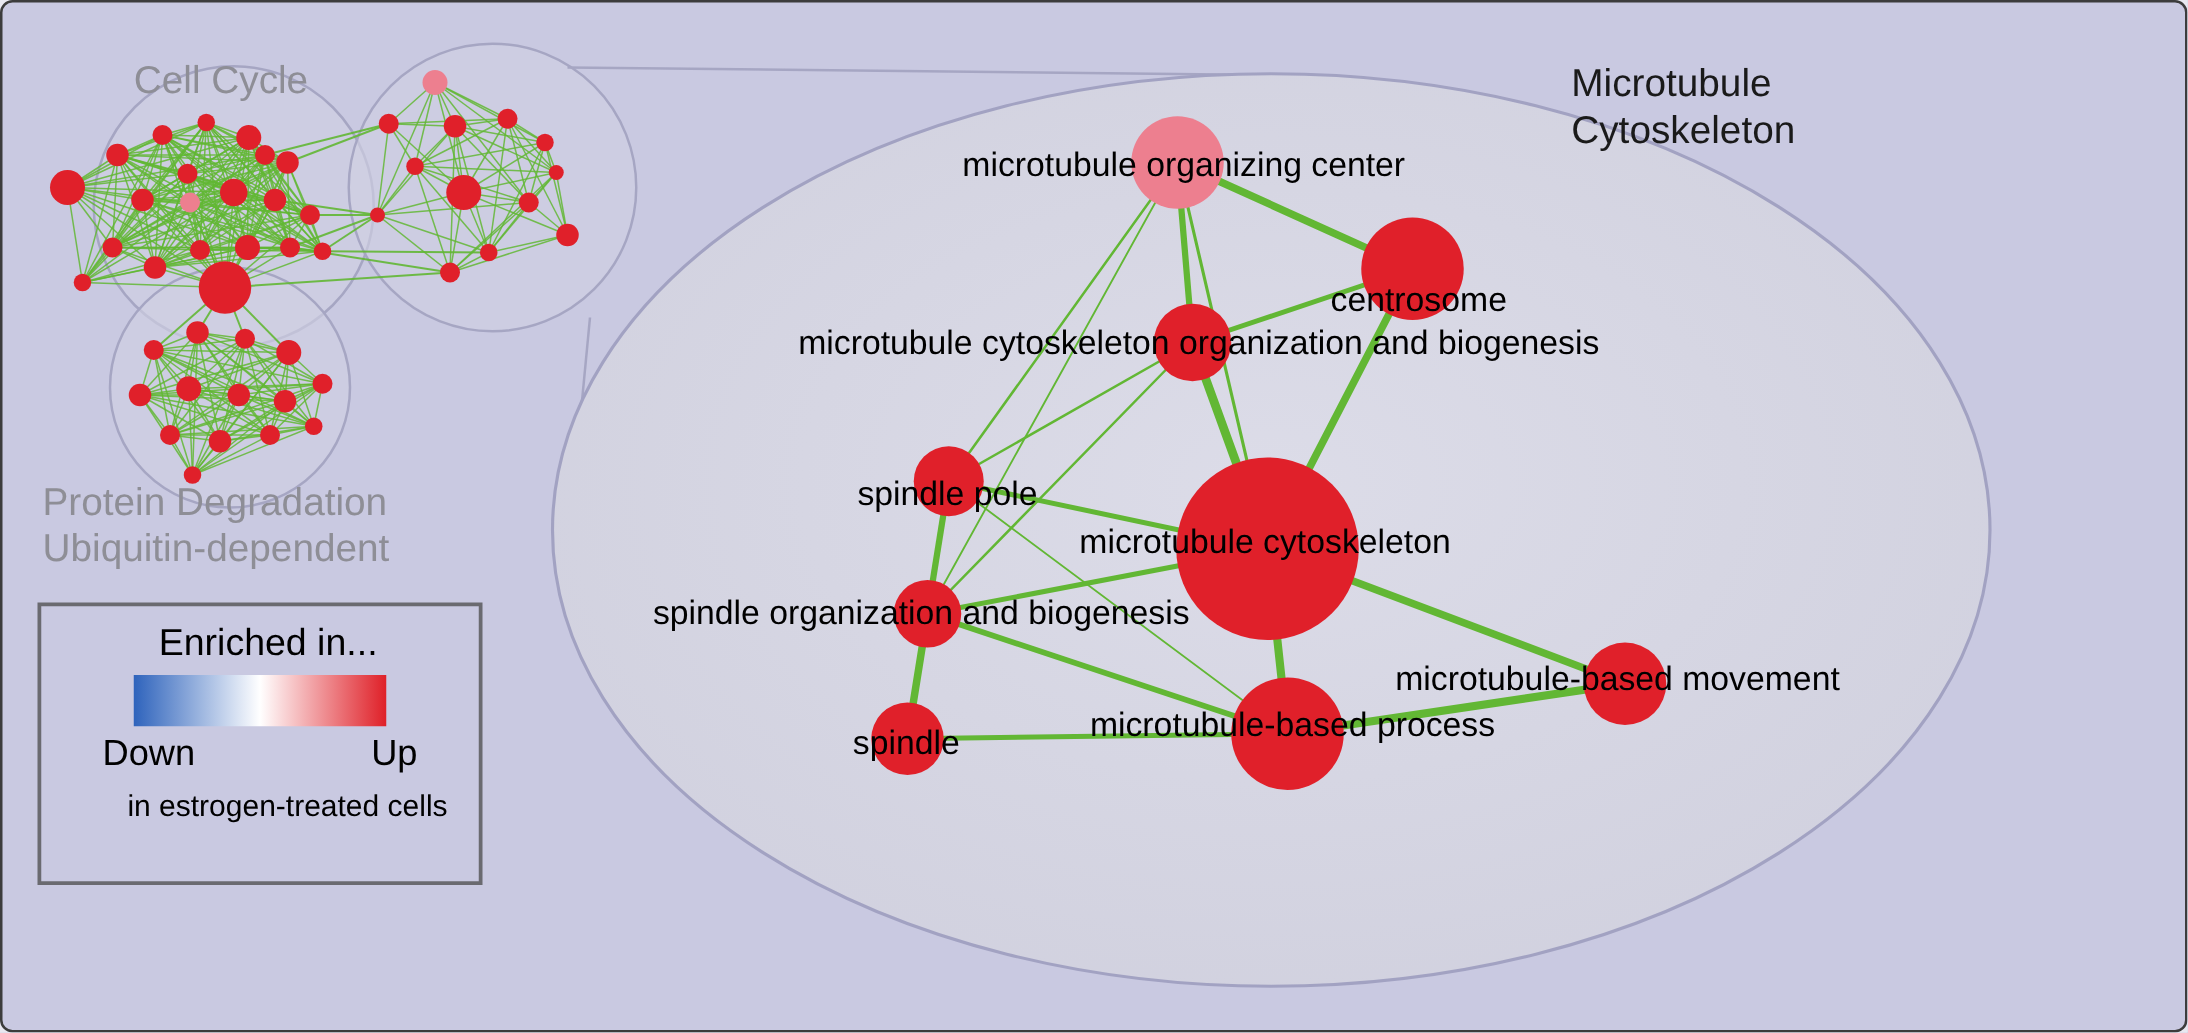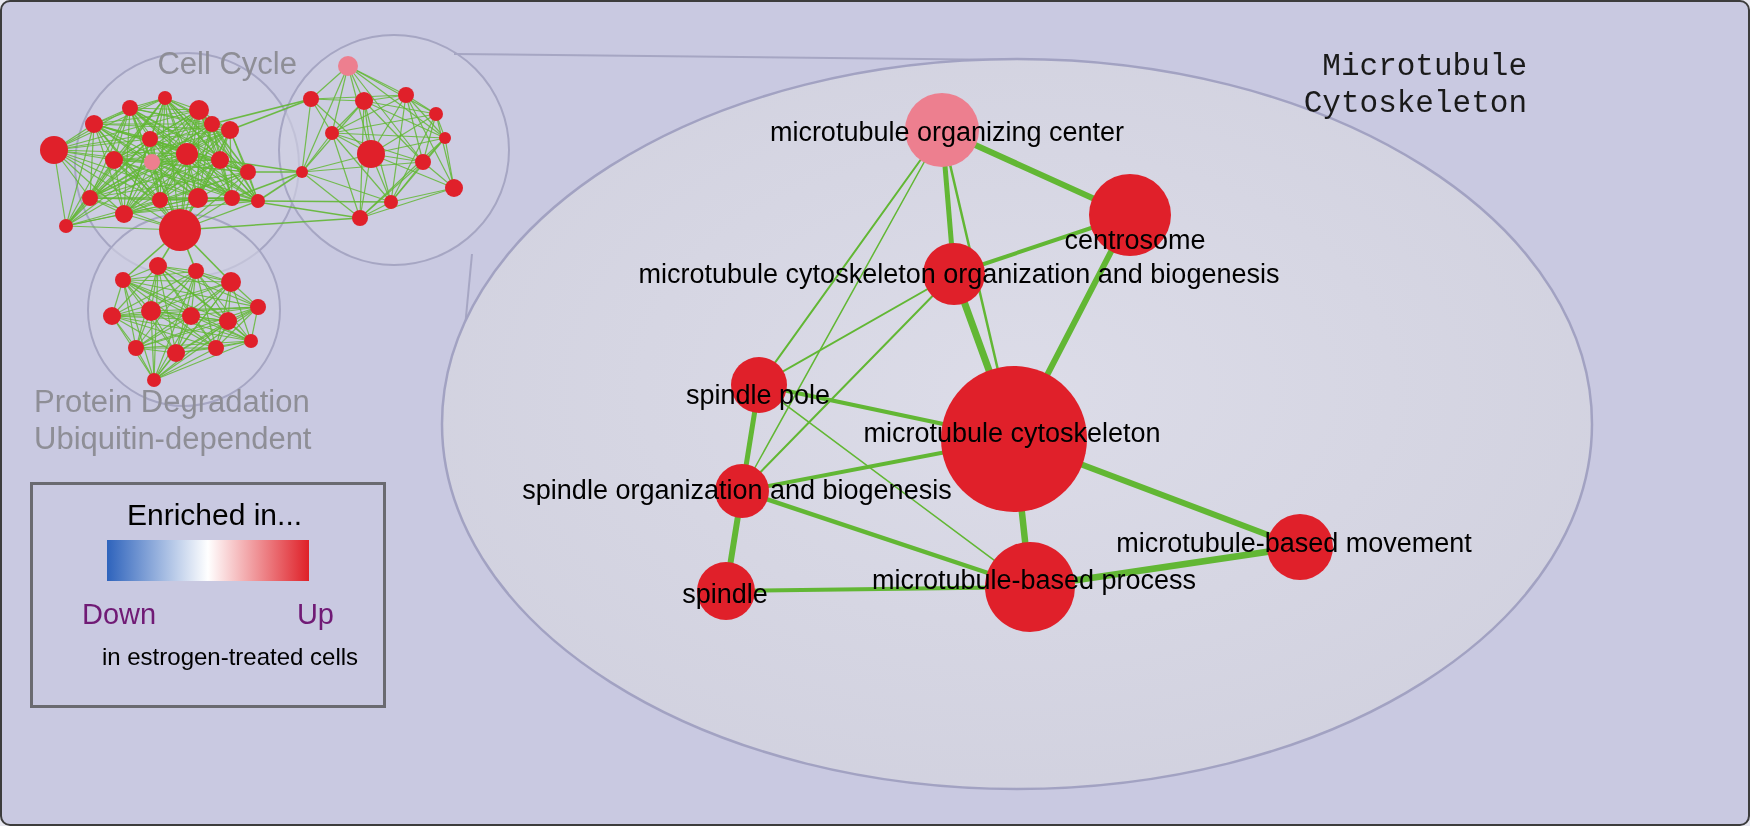--- a/index.html
+++ b/index.html
@@ -9,31 +9,31 @@
     background:#c9c9e1;
     border:2px solid #3c3c3c;
     border-radius:10px;
     overflow:hidden;
     font-family:"Liberation Sans", sans-serif;
     box-sizing:border-box;
   }
   #net-svg{position:absolute;left:0;top:0;}
   .overlay-label{position:absolute;color:#000;}
   .gray-label{color:#8e8e96;font-size:31px;line-height:1.18;}
-  .center-text{text-align:right;}
-  .title-label{font-size:31px;line-height:1.2;color:#1a1a1a;font-family:Liberation Mono, monospace;}
+  .center-text{text-align:left;}
+  .title-label{font-size:31px;line-height:1.2;color:#1a1a1a;}
   .legend-box{
     position:absolute;left:28px;top:480px;width:356px;height:226px;
     border:3px solid #6a6a70;background:transparent;box-sizing:border-box;
   }
   .legend-title{margin-top:13px;text-align:center;font-size:30px;color:#000;padding-left:13px;}
   .legend-bar{width:202px;height:41px;margin:8px auto 0 auto;
     background:linear-gradient(90deg,#2e63bc 0%,#ffffff 50%,#df2028 100%);}
-  .legend-ends{width:252px;margin:17px auto 0 auto;display:flex;justify-content:space-between;
-    font-size:29px;color:#701a75;gap:12px;}
+  .legend-ends{width:252px;margin:6px auto 0 auto;display:flex;justify-content:space-between;
+    font-size:29px;color:#000000;gap:12px;}
   .legend-caption{margin-top:10px;text-align:center;font-size:24px;line-height:1.3;color:#000;padding-left:44px;}
 </style>
 </head>
 <body>
 
 <div class="figure" style="background: rgb(201, 201, 225);">
 
   <svg id="net-svg" width="1750" height="826" viewBox="0 0 1750 826">
     <defs>
       <radialGradient id="ellipseGrad" cx="50%" cy="45%" r="65%">

